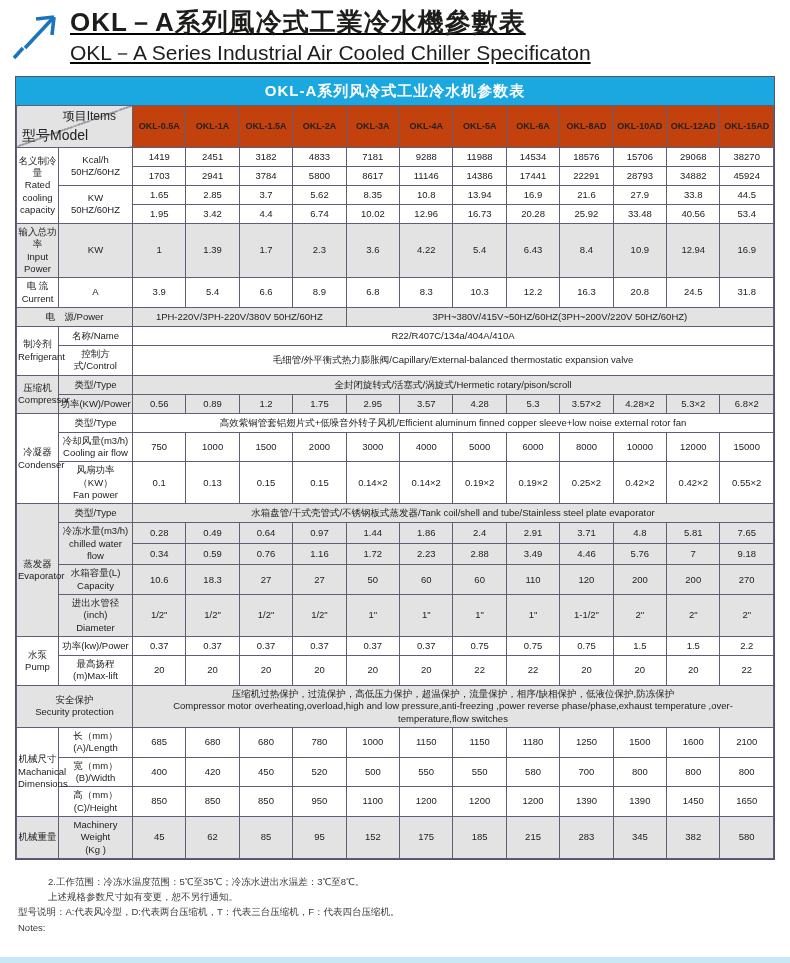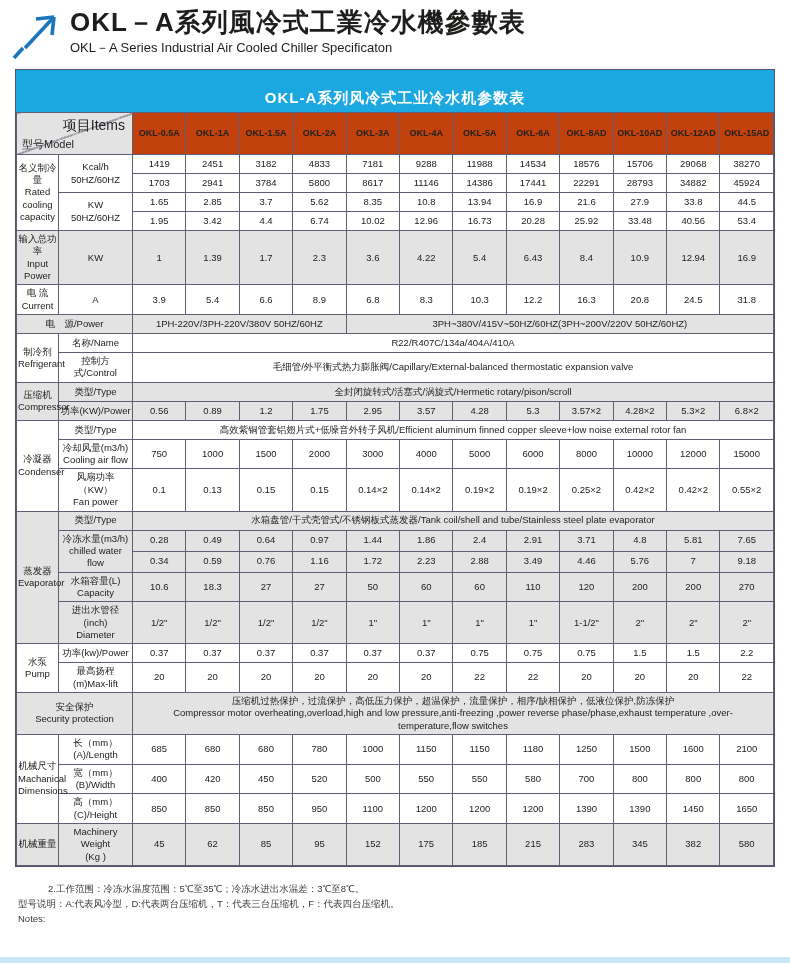--- a/index.html
+++ b/index.html
@@ -1,46 +1,46 @@
 <!DOCTYPE html>
 <html><head>
 <meta charset="utf-8">
 <style>
   * { box-sizing: border-box; margin: 0; padding: 0; }
   html,body { background:#ffffff; }
   body { font-family: "Liberation Sans", sans-serif; }
   .page { position:relative; width:790px; height:963px; background:#fff; overflow:hidden; }
 
   
-  .hdr { display:flex; align-items:flex-start; padding:8px 16px 0 8px; }
+  .hdr { display:flex; align-items:flex-start; padding:8px 16px 0 8px;text-decoration:underline; }
   .logo { width:58px; height:52px; flex:0 0 58px; }
   .titles { padding-left:4px; }
   .title-zh { font-size:26px; font-weight:bold; color:#1d1d1b; letter-spacing:1px; line-height:1.15; }
-  .title-en { font-size:13px; font-weight:normal; color:#1d1d1b; margin-top:1px; }
+  .title-en { font-size:21px; font-weight:normal; color:#1d1d1b; margin-top:1px; }
 
   
   .table-wrap { margin:9px 15px 0 15px; border:1px solid #53536b; }
   .caption { background:#1ba7e0; color:#fff; text-align:center; font-size:15px; font-weight:bold;
-             padding:19px 0 4px 0; letter-spacing:1px; }
+             padding:5px 0 4px 0; letter-spacing:1px; }
   table.spec { width:100%; border-collapse:collapse; table-layout:fixed; }
   table.spec td, table.spec th {
     border:1px solid #5e5e76; font-size:9.5px; color:#222; text-align:center;
     vertical-align:middle; padding:2px 1px; white-space:pre-line; line-height:1.3; height:19px;
   }
   table.spec thead th { background:#c2410c; font-weight:600; font-size:9px; }
   tr.sh td { background:#e3e3e3; }
   td.lbl, td.itm { font-size:8.5px; line-height:1.25; }
   td.txtl { text-align:left; padding:3px 4px 3px 6px; line-height:1.45; }
   td.corner { position:relative; background-color:#e3e3e3;
     background-image:linear-gradient(to bottom right,
       transparent calc(50% - 0.6px), #7a7a8a calc(50% - 0.6px),
       #7a7a8a calc(50% + 0.6px), transparent calc(50% + 0.6px));
     height:28px; }
-  td.corner .c-items { position:absolute; top:3px; right:7px; font-size:14px; }
-  td.corner .c-model { position:absolute; bottom:3px; left:5px; font-size:11px; }
+  td.corner .c-items { position:absolute; top:3px; right:16px; font-size:12px; }
+  td.corner .c-model { position:absolute; bottom:3px; left:5px; font-size:14px; }
 
   
   .notes { margin:14px 0 0 18px; font-size:9.5px; color:#3a3a3a; }
   .note-line { line-height:1.6; }
   .note-line.ind1 { padding-left:30px; }
 
   .bottom-bar { position:absolute; left:0; bottom:0; width:100%; height:6px; background:#c9e8f6; }
 </style>
 </head>
 <body>
@@ -445,18 +445,19 @@
             <td>345</td>
             <td>382</td>
             <td>580</td>
           </tr>
         </tbody>
     </table>
   </div>
 
   <div class="notes">
       <div class="note-line ind1">2.工作范围：冷冻水温度范围：5℃至35℃；冷冻水进出水温差：3℃至8℃。</div>
+      <div class="note-line ind1">上述规格参数尺寸如有变更，恕不另行通知。</div>
       <div class="note-line">型号说明：A:代表风冷型，D:代表两台压缩机，T：代表三台压缩机，F：代表四台压缩机。</div>
       <div class="note-line">Notes:</div>
     </div>
 
   <div class="bottom-bar"></div>
 </div>
 
 </body></html>

